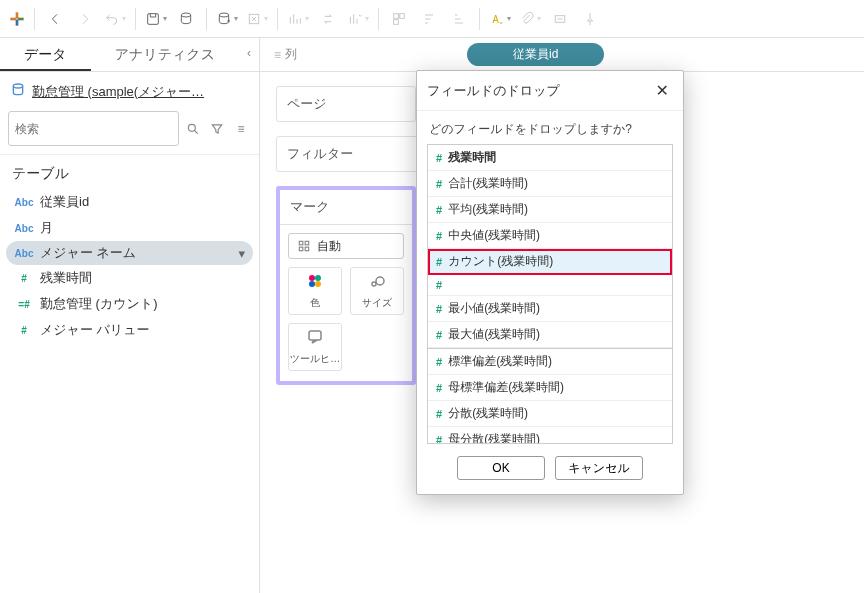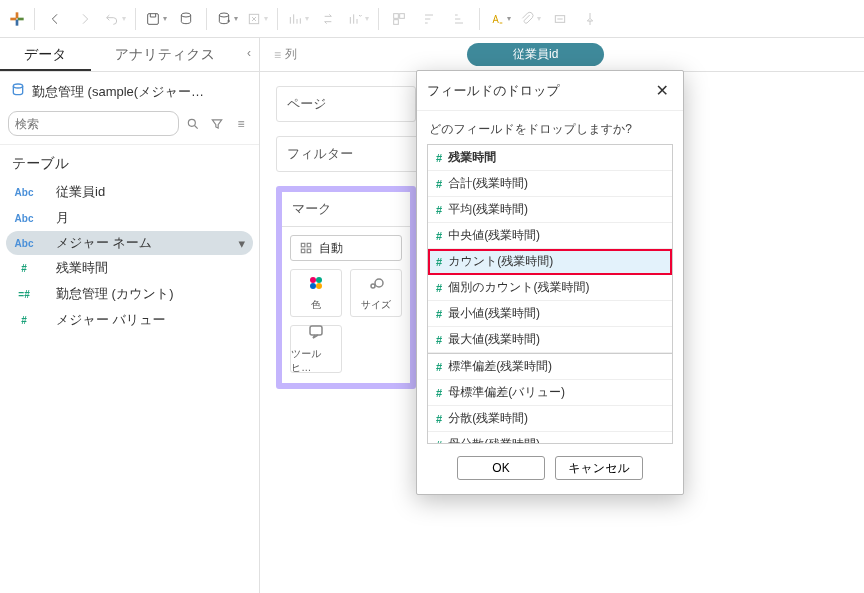--- a/index.html
+++ b/index.html
@@ -13,39 +13,39 @@
   .tbtn svg{width:16px;height:16px;stroke:#666;stroke-width:1.5;fill:none;}
   .tbtn.dis{opacity:.35}
 
   
   .main { display:flex; height:calc(100% - 38px);}
   .leftpane{ width:260px; border-right:1px solid #e0e0e0; display:flex; flex-direction:column;}
   .tabs{ display:flex; border-bottom:1px solid #e0e0e0; height:34px; align-items:stretch;}
   .tab{ padding:8px 24px 6px; font-size:14px; color:#666; cursor:pointer;}
   .tab.active{ border-bottom:2px solid #333; color:#222; font-weight:500;}
   .tabs .collapse{ margin-left:auto; padding:8px 8px 6px; color:#888;}
-  .ds-row{ display:flex; align-items:center; gap:6px; padding:10px 10px 6px; font-size:13px;}
+  .ds-row{ display:flex; align-items:center; gap:6px; padding:10px 10px 6px; font-size:13px;text-decoration:underline;}
   .ds-row .icon{color:#4a90d9;}
   .search-row{ display:flex; align-items:center; gap:4px; padding:4px 8px 8px; border-bottom:1px solid #eee;}
-  .search-row input{ flex:1; height:25px; border:1px solid #ccc; border-radius:9px; padding:0 6px; font-size:12px;}
+  .search-row input{ flex:1; height:35px; border:1px solid #ccc; border-radius:3px; padding:0 6px; font-size:12px;}
   .search-row .sbtn{ width:20px;height:20px; color:#888; display:flex;align-items:center;justify-content:center;}
   .sect-title{ padding:10px 12px 4px; font-size:14px; color:#333;}
   .field-list{ padding:2px 6px;}
-  .field{ display:flex; align-items:center; gap:22px; padding:4px 8px; border-radius:4px; font-size:13px;}
+  .field{ display:flex; align-items:center; gap:6px; padding:4px 8px; border-radius:4px; font-size:13px;}
   .field .ficon{ width:20px; font-size:10px; text-align:center;}
   .abc{ color:#4a90d9; font-weight:600;}
   .num{ color:#1aa179; font-weight:600;}
   .field.pill{ background:#d7dfe4; border-radius:12px; padding:3px 8px;}
   .field.pill .drop{ margin-left:auto; color:#666;}
   
   .midpane{ flex:1; position:relative;}
   .card{ border:1px solid #e0e0e0; border-radius:3px; margin:14px 16px 0; }
   .card-title{ padding:8px 10px; font-size:13px; color:#555;}
   
-  .marks-card{ border:6px solid #c4b5fd; border-radius:3px; margin:14px 16px 0; width:140px;}
+  .marks-card{ border:4px solid #c4b5fd; border-radius:3px; margin:14px 16px 0; width:140px;}
   .marks-card .card-title{border-bottom:1px solid #e0e0e0;}
   .marktype{ margin:8px; }
   .marktype .sel{ width:100%; height:26px; border:1px solid #ccc; border-radius:3px; display:flex; align-items:center; padding:2px 8px; font-size:12px; gap:6px;}
   .markgrid{ display:grid; grid-template-columns:1fr 1fr; gap:8px; padding:0 8px 10px;}
   .markcell{ border:1px solid #e0e0e0; border-radius:3px; height:48px; display:flex; flex-direction:column; align-items:center; justify-content:center; gap:2px; font-size:10px; color:#555;}
   .markcell .mi{ font-size:16px; color:#888;}
 
   
   .shelves{ position:absolute; left:260px; right:0; top:38px; height:34px; border-bottom:1px solid #e0e0e0; display:flex; align-items:center; padding:0 14px; gap:10px; background:#fff;}
   .shelf-label{ color:#888; font-size:12px; display:flex;align-items:center;gap:4px;}
@@ -321,37 +321,36 @@
       <div class="dlg-item">
         <span class="h">#</span>
         <span>中央値(残業時間)</span>
       </div>
       <div class="dlg-item hl boxed">
         <span class="h">#</span>
         <span>カウント(残業時間)</span>
       </div>
       <div class="dlg-item">
         <span class="h">#</span>
-        <span>個別のカウント(残業時間)</span>
       </div>
       <div class="dlg-item">
         <span class="h">#</span>
         <span>最小値(残業時間)</span>
       </div>
       <div class="dlg-item">
         <span class="h">#</span>
         <span>最大値(残業時間)</span>
       </div>
       <div class="dlg-item" style="border-top: 1px solid rgb(204, 204, 204);">
         <span class="h">#</span>
         <span>標準偏差(残業時間)</span>
       </div>
       <div class="dlg-item">
         <span class="h">#</span>
-        <span>母標準偏差(バリュー)</span>
+        <span>母標準偏差(残業時間)</span>
       </div>
       <div class="dlg-item">
         <span class="h">#</span>
         <span>分散(残業時間)</span>
       </div>
       <div class="dlg-item">
         <span class="h">#</span>
         <span>母分散(残業時間)</span>
       </div>
     </div>

